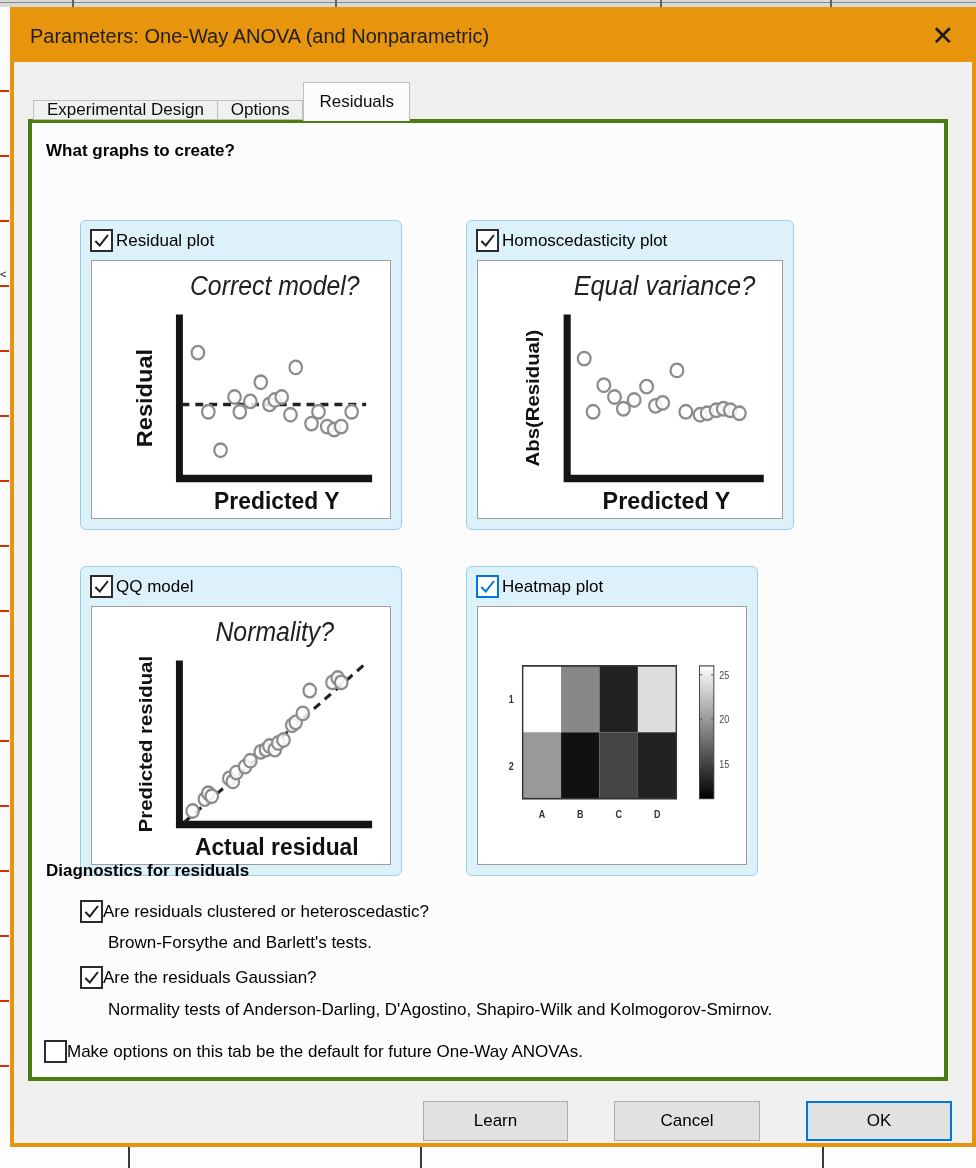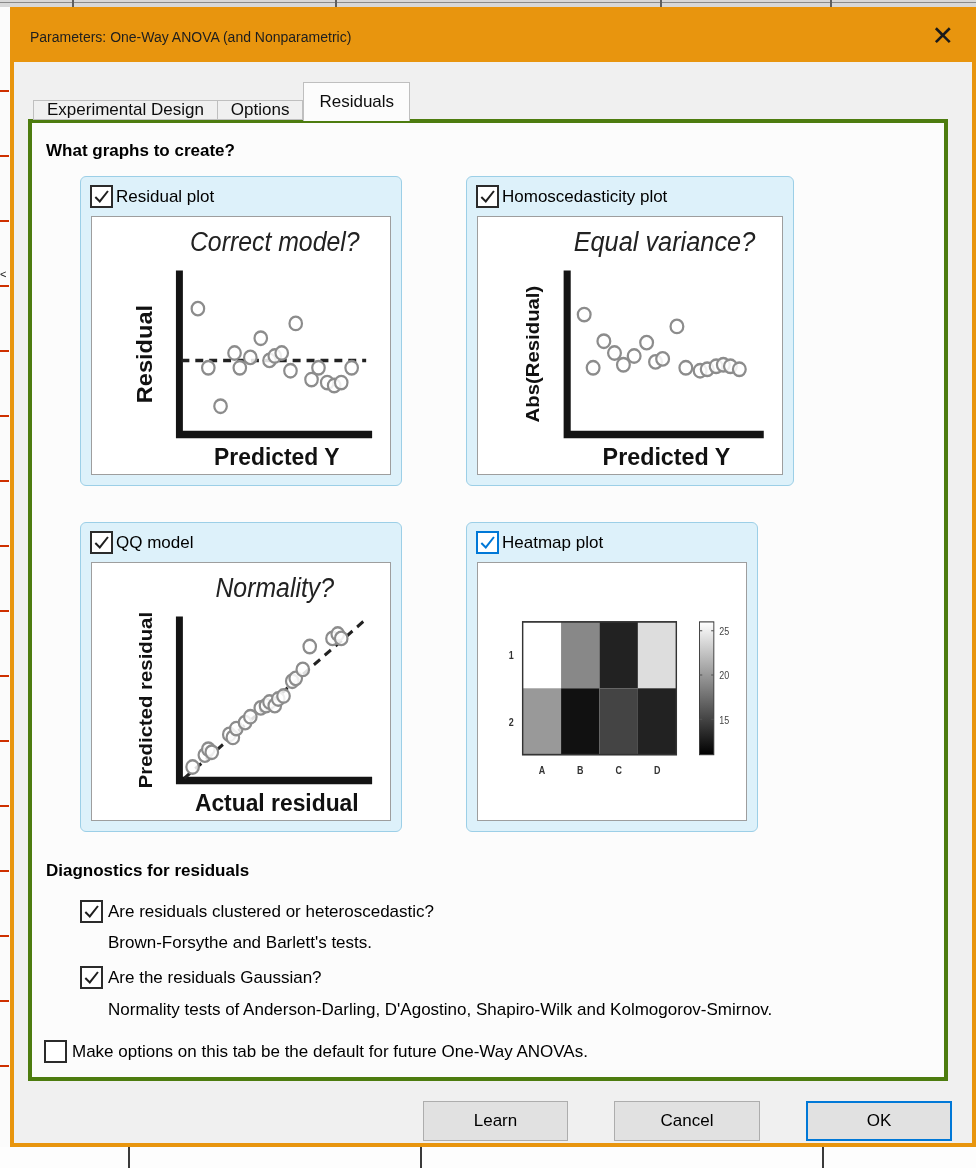--- a/index.html
+++ b/index.html
@@ -12,52 +12,52 @@
   .bg-left{position:absolute;left:0;top:7px;width:10px;height:1161px;background:#FBFBFB;}
   .bg-left .rline{position:absolute;left:0;width:9px;height:2px;background:#CE3000;}
   .bg-left .caret{position:absolute;left:0px;top:262px;font-size:11px;color:#111;line-height:10px;}
   .bg-bottom{position:absolute;left:0;top:1147px;width:976px;height:21px;background:#FDFDFD;}
   .bg-bottom .vline{position:absolute;top:0;width:2px;height:21px;background:#3a3a3a;}
 
   
   .dialog{position:absolute;left:10px;top:7px;width:966px;height:1140px;box-sizing:border-box;
           border:4px solid #E8950E;background:#F0F0F0;}
   .titlebar{position:absolute;left:0;top:0;right:0;height:51px;background:#E8950E;display:flex;align-items:center;}
-  .title{padding-left:16px;font-size:14px;color:#1E1E1E;}
+  .title{padding-left:16px;font-size:20px;color:#1E1E1E;}
   .close{position:absolute;right:18px;top:6px;font-size:27px;color:#1a1a1a;font-weight:400;cursor:default;line-height:38px;}
 
   
   .tabstrip{position:absolute;left:19px;top:70px;height:39px;display:flex;align-items:flex-end;z-index:3;}
   .tab{box-sizing:border-box;height:20px;padding:0 13px;display:flex;align-items:center;font-size:17px;
        background:#F0F0F0;border:1px solid #BFBFBF;border-left:none;color:#0d0d0d;white-space:nowrap;}
   .tab:first-child{border-left:1px solid #BFBFBF;}
   .tab.active{height:39px;background:#FCFCFC;border-left:1px solid #BFBFBF;border-bottom:none;margin-bottom:-1px;padding:16px 15px;}
 
   
   .page{position:absolute;left:14px;top:108px;width:920px;height:962px;box-sizing:border-box;
         background:#FCFCFC;border:4px solid #4d7c0f;z-index:2;}
   .section-heading{position:absolute;font-size:17px;font-weight:700;color:#000;white-space:nowrap;}
   .h-graphs{left:14px;top:18px;}
   .h-diag{left:14px;top:738px;}
 
   
-  .panel{position:absolute;box-sizing:border-box;background:#DDF1FA;border:1px solid #9CCFE7;border-radius:6px;}
+  .panel{position:absolute;box-sizing:border-box;background:#DDF1FA;border:1px solid #9CCFE7;border-radius:6px;margin-top:44px;}
   .p1{left:48px;top:53px;width:322px;height:310px;}
   .p2{left:434px;top:53px;width:328px;height:310px;}
   .p3{left:48px;top:399px;width:322px;height:310px;}
   .p4{left:434px;top:399px;width:292px;height:310px;}
   .panel-head{position:absolute;left:9px;top:8px;display:flex;align-items:center;gap:3px;}
   .checkbox{box-sizing:border-box;width:23px;height:23px;background:#fff;border:2px solid #2b2b2b;flex:none;}
   .checkbox svg{width:100%;height:100%;display:block;}
   .panel-label{font-size:17px;color:#000;white-space:nowrap;}
   .plotbox{position:absolute;left:10px;right:10px;top:39px;bottom:10px;background:#fff;border:1px solid #9E9E9E;}
   .plotbox svg{width:100%;height:100%;display:block;}
 
   
-  .diag-row{position:absolute;display:flex;align-items:center;gap:5px;}
+  .diag-row{position:absolute;display:flex;align-items:center;}
   .r1{left:48px;top:777px;}
   .r2{left:48px;top:843px;}
   .r3{left:12px;top:917px;}
   .diag-label{font-size:17px;color:#000;white-space:nowrap;}
   .diag-desc{position:absolute;font-size:17px;color:#000;white-space:nowrap;}
   .d1{left:76px;top:810px;}
   .d2{left:76px;top:877px;}
 
   
   .footer-btn{position:absolute;top:1090px;box-sizing:border-box;height:40px;background:#E1E1E1;

